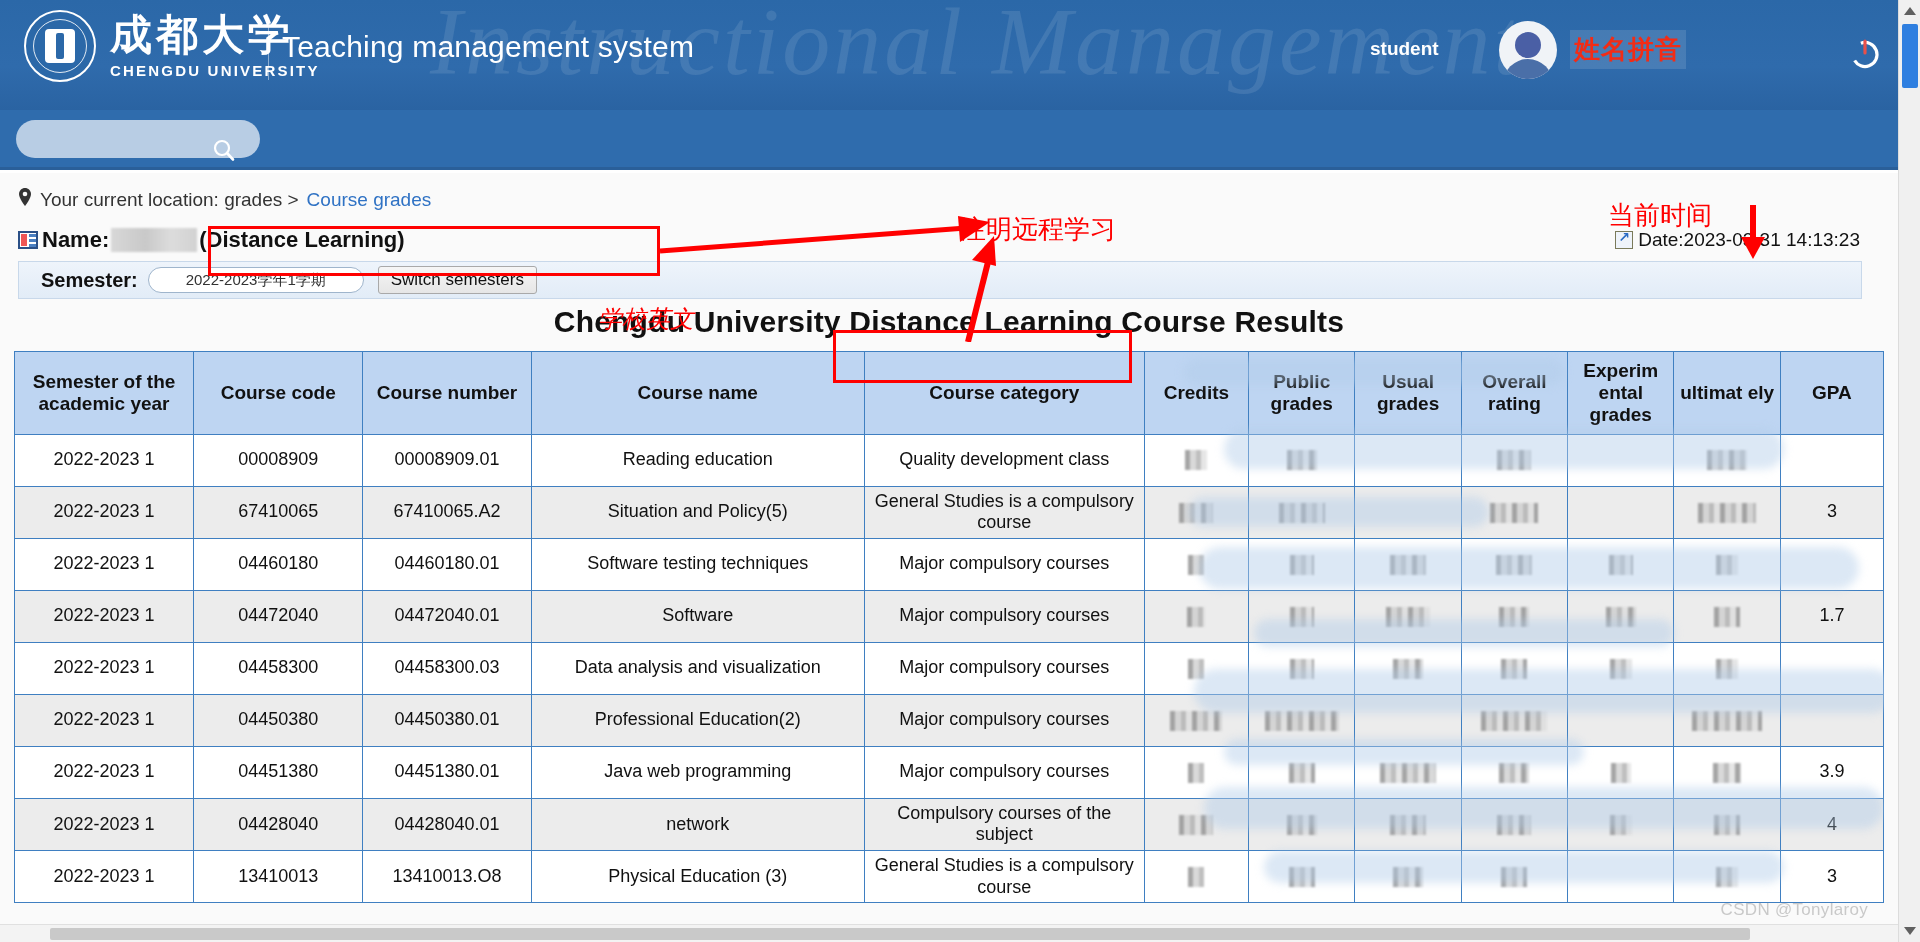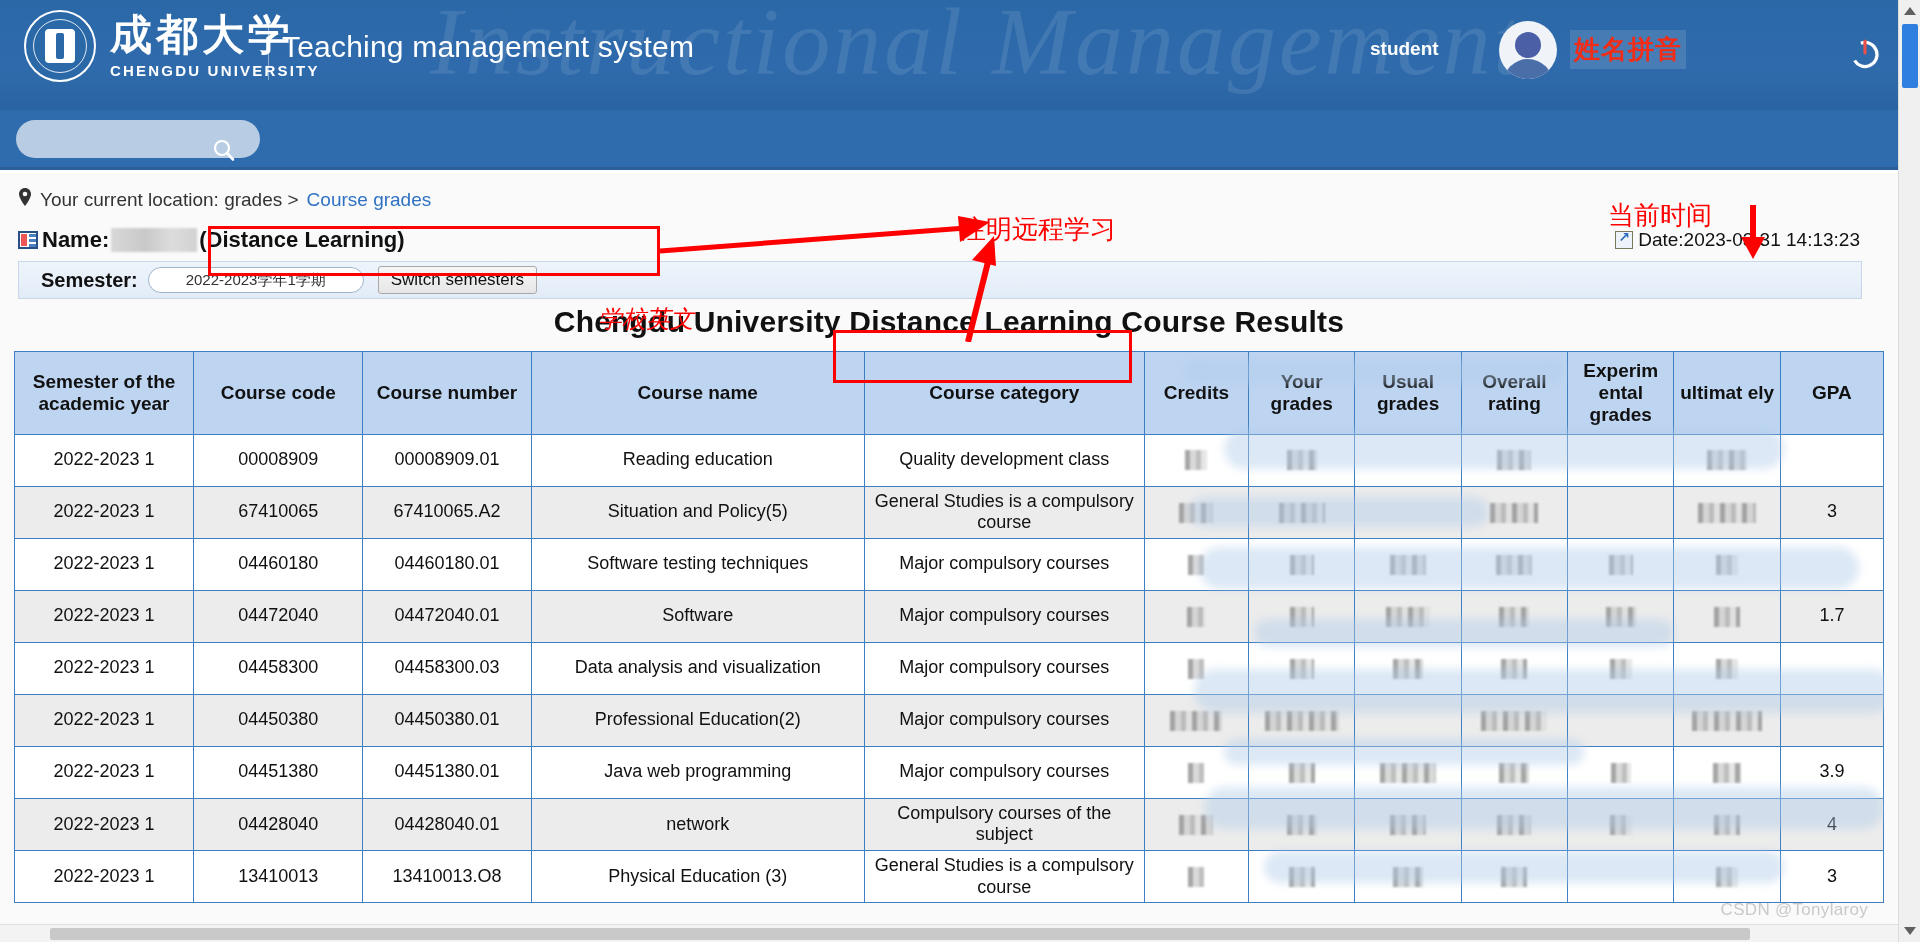--- a/index.html
+++ b/index.html
@@ -346,21 +346,21 @@
             <col style="width:95px">
         </colgroup>
         <thead>
           <tr>
             <th>Semester of the academic year</th>
             <th>Course code</th>
             <th>Course number</th>
             <th>Course name</th>
             <th>Course category</th>
             <th>Credits</th>
-            <th>Your grades</th>
+            <th>Public grades</th>
             <th>Usual grades</th>
             <th>Overall rating</th>
             <th>Experim ental grades</th>
             <th>ultimat ely</th>
             <th>GPA</th>
           </tr>
         </thead>
         <tbody id="grades-body">
             <tr>
               <td>2022-2023 1</td>

